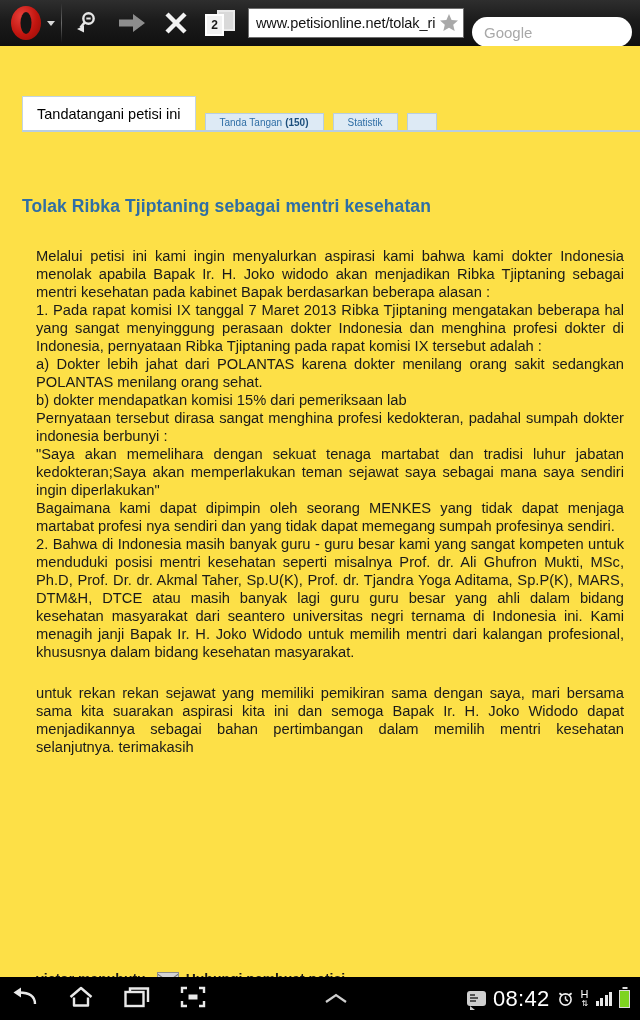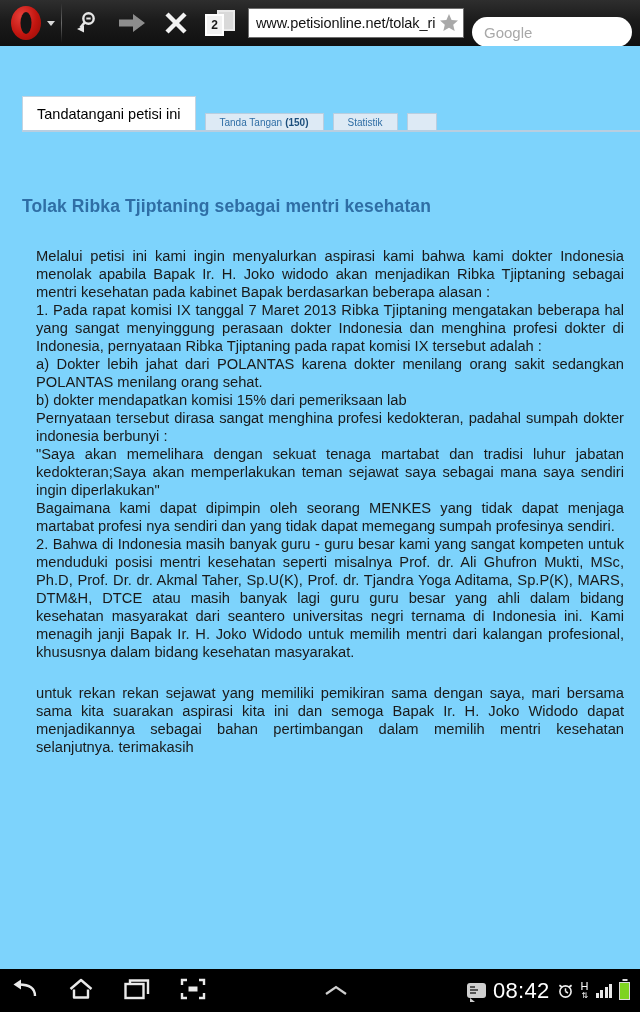--- a/index.html
+++ b/index.html
@@ -72,21 +72,21 @@
   .searchbox {
     flex: 0 0 160px; height: 30px; margin-left: 8px; margin-right: 2px;
     background: #ffffff; border-radius: 15px;
     display: flex; align-items: center; padding-left: 12px; margin-top: 18px;
   }
   .searchbox .ph { color: #a8a8a8; font-size: 15px; }
 
   
   .page {
     position: absolute; top: 46px; left: 0; width: 640px; height: 935px;
-    background: #7dd3fc; overflow: hidden; padding-left: 12px;
+    background: #fde047; overflow: hidden; padding-left: 12px;
   }
   .tabstrip {
     position: absolute; top: 50px; left: 22px; right: 0;
     display: flex; align-items: flex-end; gap: 9px;
   }
   .ptab {
     height: 17px; padding: 0 14px; display: flex; align-items: center;
     font-size: 10px; white-space: nowrap;
     border: 1px solid #b9cee0; background: #ddeaf5; color: #2f6ea5;
     border-bottom: none;
@@ -124,21 +124,21 @@
   .env::before, .env::after {
     content: ""; position: absolute; left: -1px; top: 0; width: 125%; height: 1px;
     background: #6f6f6f;
   }
   .env::before { transform: rotate(36deg); transform-origin: left top; }
   .env::after  { left: auto; right: -1px; transform: rotate(-36deg); transform-origin: right top; }
   .footer .contact { color: #1a1a1a; font-weight: bold; }
 
   
   .navbar {
-    position: absolute; bottom: 12px; left: 0; width: 640px; height: 43px;
+    position: absolute; bottom: 4px; left: 0; width: 640px; height: 43px;
     background: #000000; display: flex; align-items: center;
   }
   .nav-left { display: flex; align-items: center; padding-left: 12px; gap: 30px; }
   .nav-mid { flex: 1 1 auto; display: flex; align-items: center; justify-content: center; }
   .nav-right { display: flex; align-items: center; gap: 7px; padding-right: 10px; }
   .clock { color: #ffffff; font-size: 22px; letter-spacing: .3px; }
   .bbm {
     width: 19px; height: 15px; background: #cfcfcf; border-radius: 3px;
     position: relative; flex: 0 0 auto;
   }

